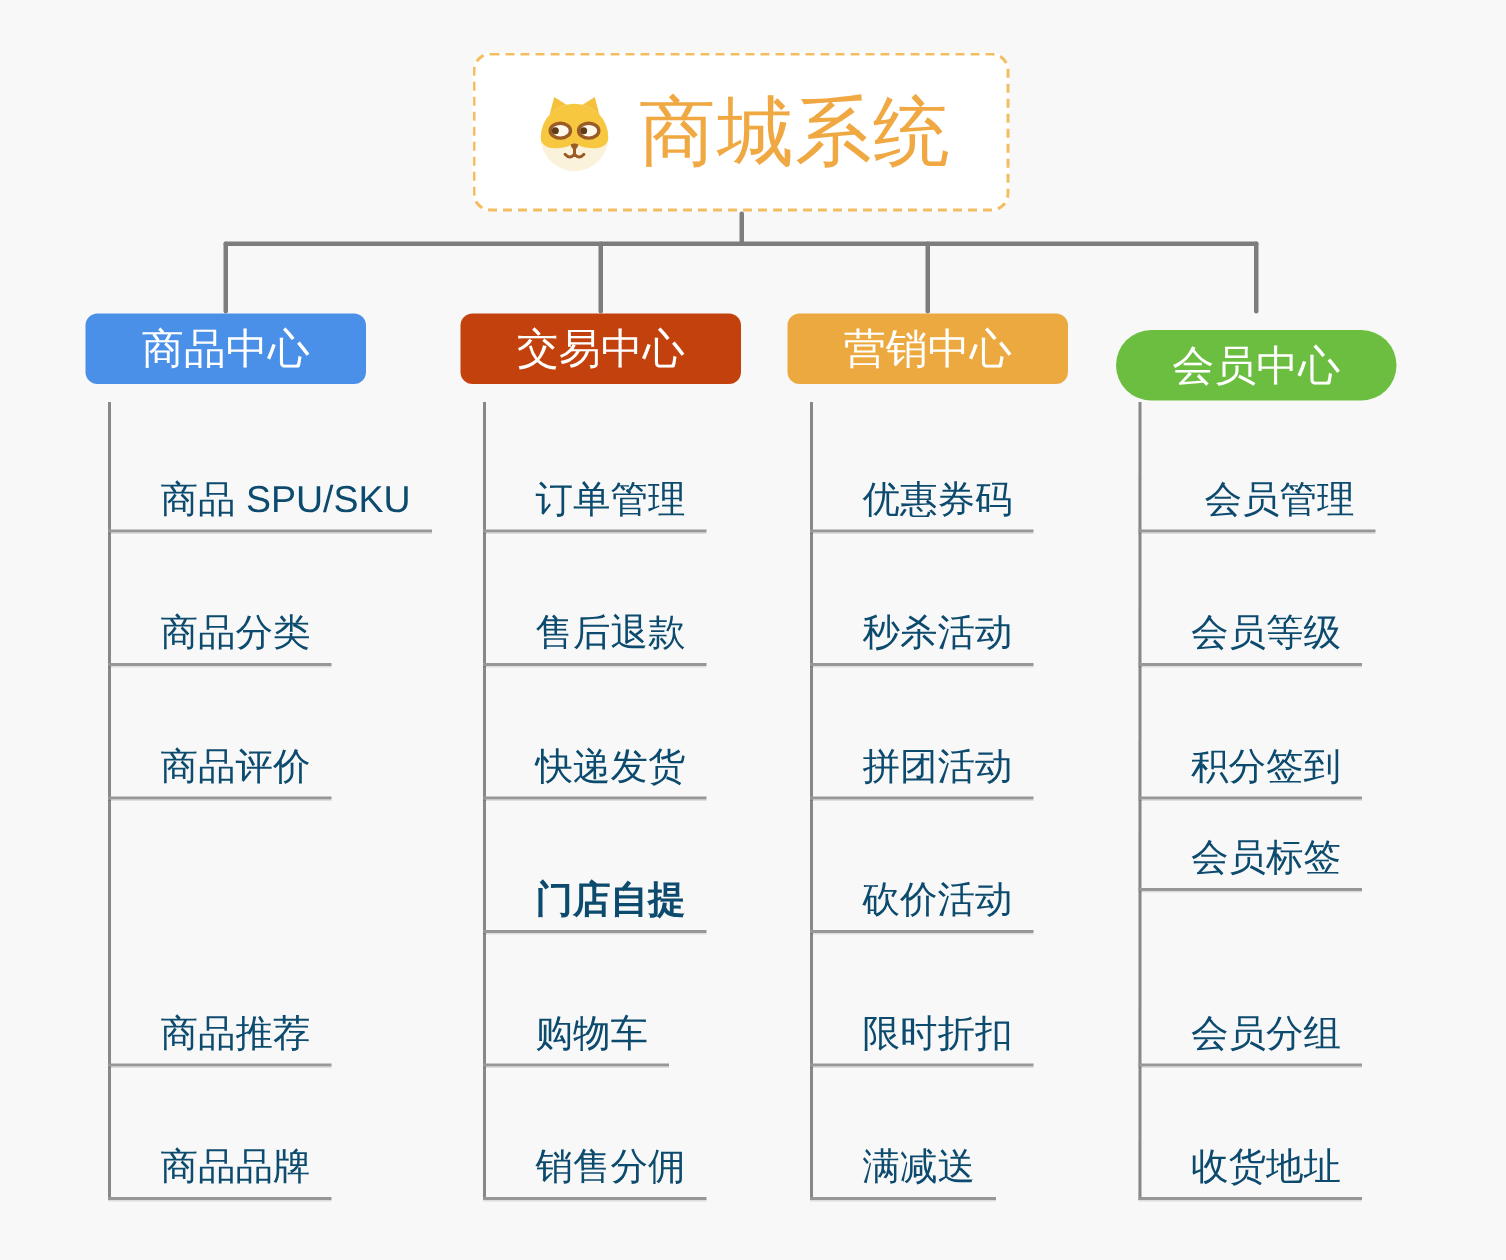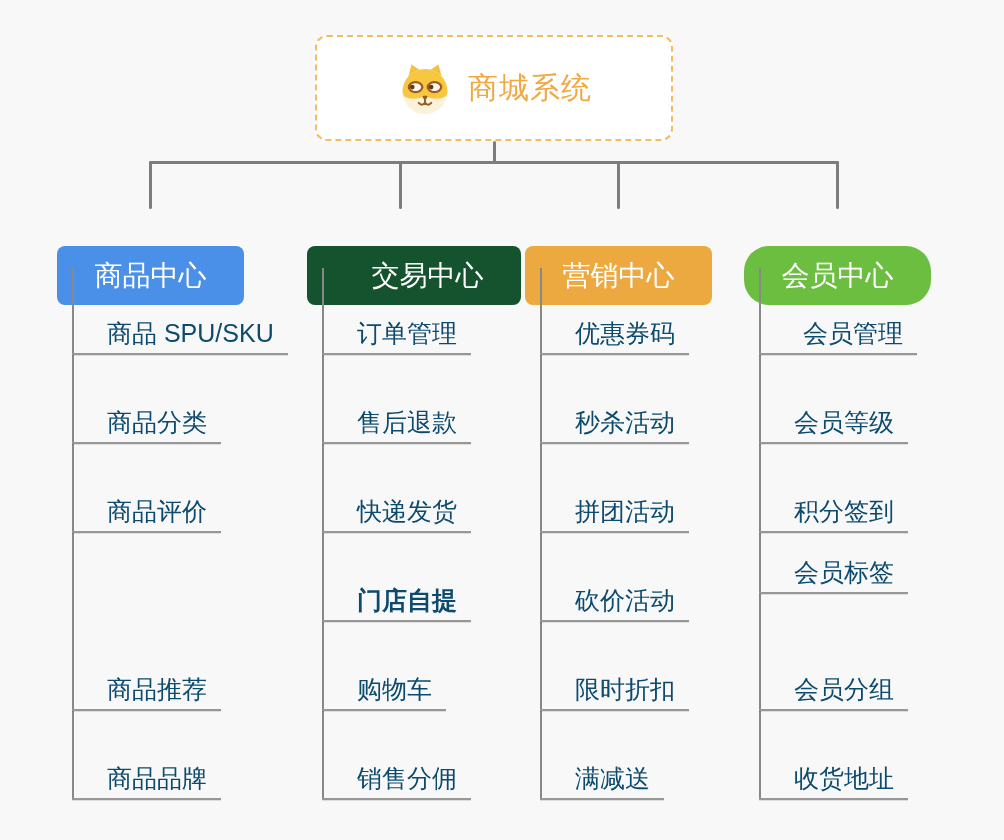--- a/index.html
+++ b/index.html
@@ -19,49 +19,48 @@
     box-sizing: border-box;
     background: #ffffff;
     border: 2px dashed #F3BE62;
     border-radius: 12px;
     display: flex;
     align-items: center;
     justify-content: center;
     gap: 14px;
   }
   .root-title {
-    font-size: 30px;
+    font-size: 51px;
     letter-spacing: 1px;
     color: #F0A843;
     white-space: nowrap;
   }
   
   .connector {
     position: absolute;
     background: #7d7d7d;
     border-radius: 2px;
   }
   .spine {
     position: absolute;
     width: 2px;
     background: #888888;
   }
   
   .branch-box {
     position: absolute;
-    width: 187px; height: 59px;
+    width: 187px; height: 47px;
     border-radius: 8px;
     display: flex;
     align-items: center;
     justify-content: center;
     color: #ffffff;
     font-size: 28px;
     white-space: nowrap;
     cursor: default;
-    margin-top: 37px;
   }
   
   .leaf {
     position: absolute;
     box-sizing: border-box;
     height: 40px;
     font-size: 25px;
     line-height: 36px;
     color: #0c4a6e;
     padding: 0 14px 2px 35px;
@@ -102,41 +101,41 @@
     <div class="connector" style="left: 836px; top: 161px; width: 3px; height: 48px; background: rgb(125, 125, 125);"></div>
     <div class="branch-box" style="left: 57px; top: 209px; background: rgb(74, 143, 232);">
       <span>商品中心</span>
     </div>
     <div class="spine" style="left: 72px; top: 268px; height: 531.5px;"></div>
     <div class="leaf" style="left: 72px; top: 315px;">商品 SPU/SKU</div>
     <div class="leaf" style="left: 72px; top: 403.9px;">商品分类</div>
     <div class="leaf" style="left: 72px; top: 492.8px;">商品评价</div>
     <div class="leaf" style="left: 72px; top: 759.5px;">商品品牌</div>
     <div class="leaf" style="left: 72px; top: 670.6px;">商品推荐</div>
-    <div class="branch-box" style="left: 307px; top: 209px; background: #14532d; padding-left: 27px;">
+    <div class="branch-box" style="left: 307px; top: 209px; background: #c2410c;">
       <span>交易中心</span>
     </div>
     <div class="spine" style="left: 322px; top: 268px; height: 531.5px;"></div>
     <div class="leaf" style="left: 322px; top: 315px;">订单管理</div>
     <div class="leaf" style="left: 322px; top: 492.8px;">快递发货</div>
     <div class="leaf" style="left: 322px; top: 403.9px;">售后退款</div>
     <div class="leaf" style="left: 322px; top: 581.7px; font-weight: bold;">门店自提</div>
     <div class="leaf" style="left: 322px; top: 670.6px;">购物车</div>
     <div class="leaf" style="left: 322px; top: 759.5px;">销售分佣</div>
     <div class="branch-box" style="left: 525px; top: 209px; background: rgb(236, 169, 64);">
       <span>营销中心</span>
     </div>
     <div class="spine" style="left: 540px; top: 268px; height: 531.5px;"></div>
     <div class="leaf" style="left: 540px; top: 315px;">优惠券码</div>
     <div class="leaf" style="left: 540px; top: 403.9px;">秒杀活动</div>
     <div class="leaf" style="left: 540px; top: 492.8px;">拼团活动</div>
     <div class="leaf" style="left: 540px; top: 581.7px;">砍价活动</div>
     <div class="leaf" style="left: 540px; top: 670.6px;">限时折扣</div>
     <div class="leaf" style="left: 540px; top: 759.5px;">满减送</div>
-    <div class="branch-box" style="left: 744px; top: 209px; background: rgb(108, 190, 65); border-radius: 25px;">
+    <div class="branch-box" style="left: 744px; top: 220px; background: rgb(108, 190, 65); border-radius: 25px;">
       <span>会员中心</span>
     </div>
     <div class="spine" style="left: 759px; top: 268px; height: 531.5px;"></div>
     <div class="leaf" style="left: 759px; top: 315px; padding-left: 44px;">会员管理</div>
     <div class="leaf" style="left: 759px; top: 403.9px;">会员等级</div>
     <div class="leaf" style="left: 759px; top: 492.8px;">积分签到</div>
     <div class="leaf" style="left: 759px; top: 554px;">会员标签</div>
     <div class="leaf" style="left: 759px; top: 670.6px;">会员分组</div>
     <div class="leaf" style="left: 759px; top: 759.5px;">收货地址</div>
   </div>

